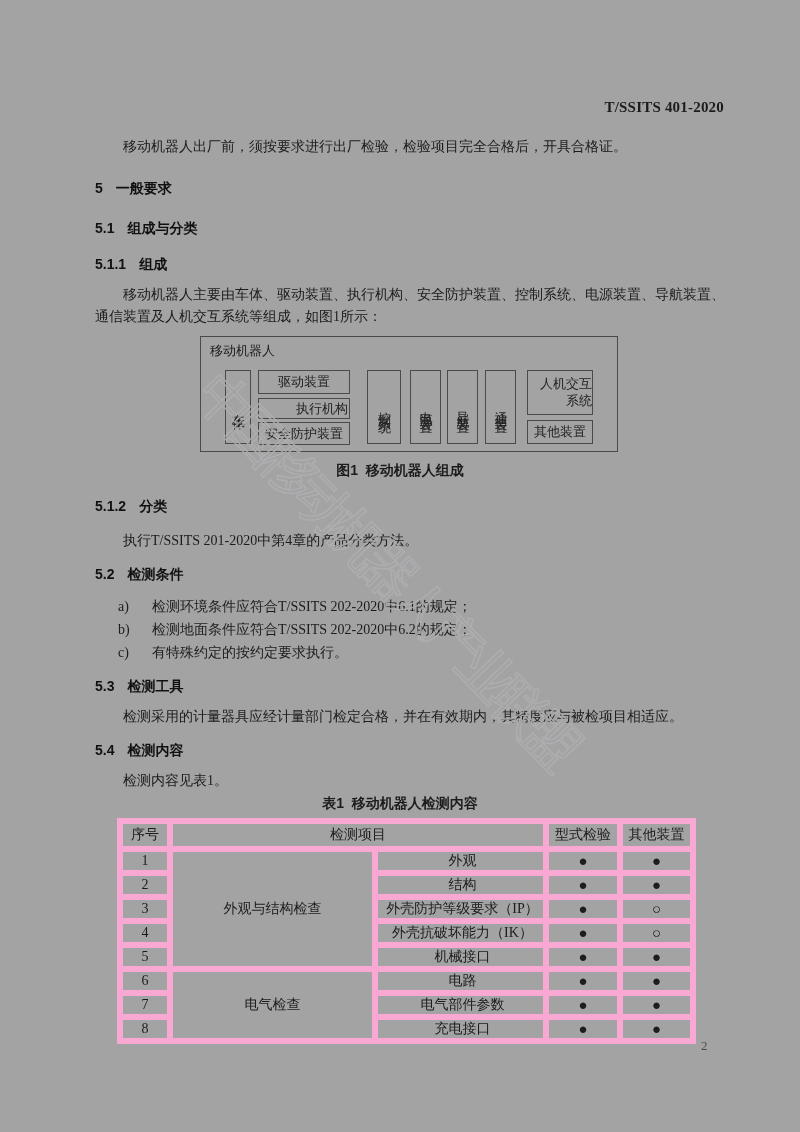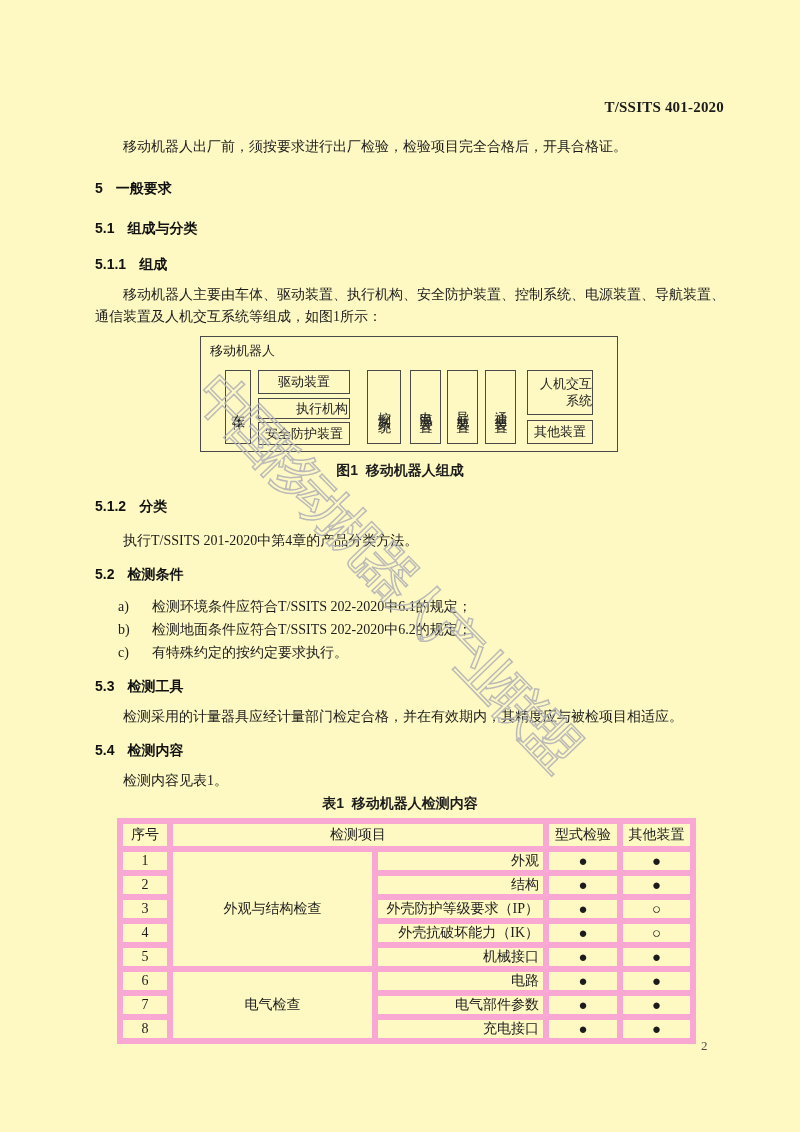--- a/index.html
+++ b/index.html
@@ -1,19 +1,19 @@
 <!DOCTYPE html>
 <html><head>
 <meta charset="utf-8">
 <style>
   * { margin:0; padding:0; box-sizing:border-box; }
   html,body { background:#e8e8e8; }
   .page {
     position:relative; width:800px; height:1132px; margin:0 auto;
-    background:#fef9c3; overflow:hidden;
+    background:#a3a3a3; overflow:hidden;
     font-family:"Liberation Serif", serif; color:#1c1c1c;
   }
   .abs { position:absolute; }
   .doc-code {
     top:99px; right:76px; font-size:15px; font-weight:600;
     letter-spacing:0.2px; font-family:"Liberation Serif", serif;
   }
   .body-text {
     left:95px; width:632px; font-size:14px; line-height:1.55;
   }
@@ -40,21 +40,21 @@
   
   .insp-table {
     left:117px; top:818px; width:573px; border-collapse:collapse;
     font-size:14px; table-layout:fixed;
   }
   .insp-table th, .insp-table td {
     border:6px solid #f9a8d4; font-weight:normal; text-align:center;
     padding:0 4px; height:22px; overflow:hidden;
   }
   .insp-table thead th { height:28px; }
-  .insp-table td.item-cell { text-align:right; padding-left:8px; }
+  .insp-table td.item-cell { text-align:center; padding-left:8px; }
   .insp-table td.mark { font-size:15px; line-height:1; }
   .page-num { top:1038px; left:701px; font-size:13px; color:#4d4d4d; }
   .watermark {
     left:226px; top:364px; transform:rotate(46deg); transform-origin:0 0;
     font-size:55px; line-height:1; letter-spacing:-8px; white-space:nowrap;
     color:transparent; -webkit-text-stroke:1.5px #b0b0b4; opacity:0.85;
     font-family:"Liberation Serif", serif; pointer-events:none; z-index:30;
   }
 </style>
 </head>

